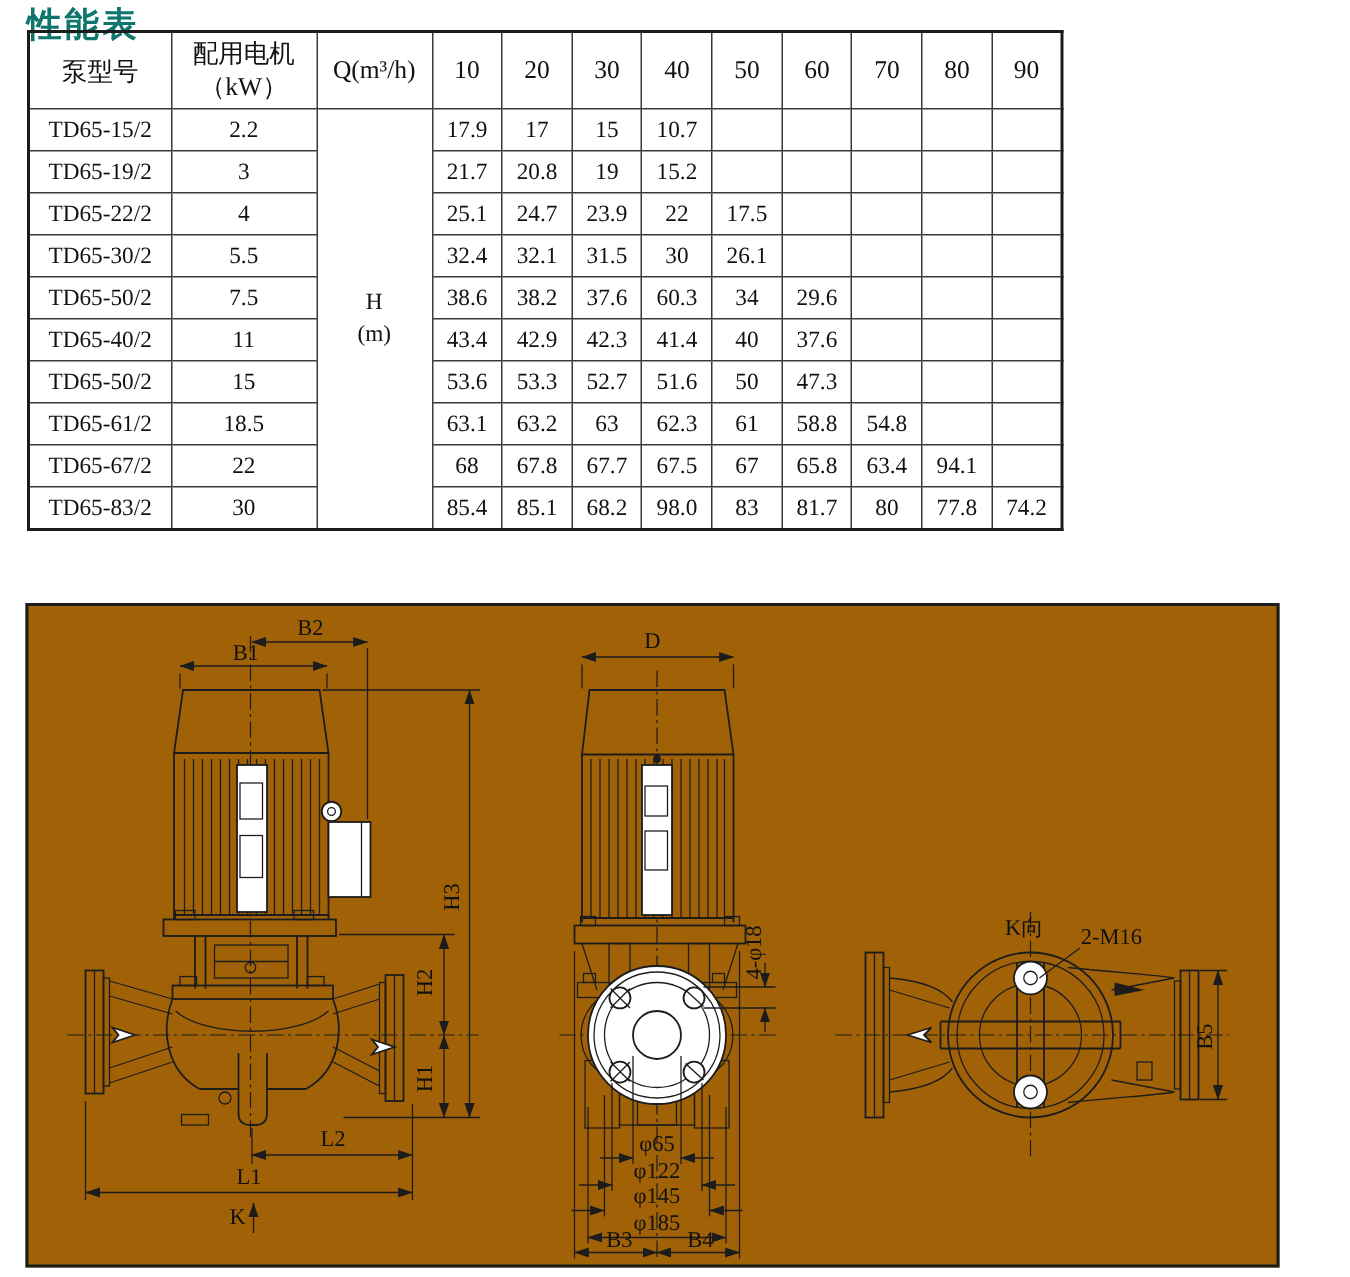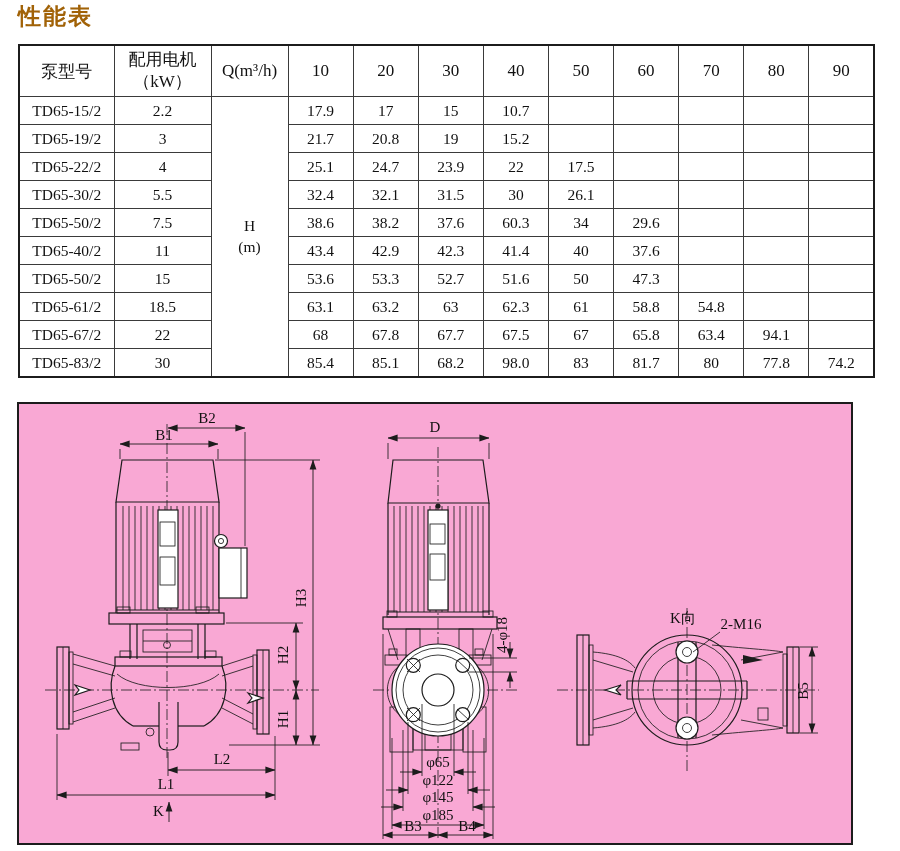--- a/index.html
+++ b/index.html
@@ -1,28 +1,28 @@
 <!DOCTYPE html>
 <html><head>
 <meta charset="utf-8">
 <style>
   html,body{margin:0;padding:0;background:#fff;}
   .page{position:relative;width:900px;height:851px;background:#fff;overflow:hidden;
         font-family:"Liberation Serif","DejaVu Serif",serif;color:#111;}
   .title{position:absolute;left:18px;top:1px;font-family:"DejaVu Sans","Liberation Sans",sans-serif;
-         font-weight:bold;font-size:23px;letter-spacing:2px;color:#a16207;}
-  table.perf{position:absolute;left:18px;top:44px;width:857px;border-collapse:collapse;
+         font-weight:bold;font-size:23px;letter-spacing:2px;color:#0f766e;}
+  table.perf{position:absolute;left:18px;top:20px;width:691px;border-collapse:collapse;
              table-layout:fixed;border:2px solid #1c1c1c;}
   table.perf th,table.perf td{border:1px solid #3a3a3a;text-align:center;vertical-align:middle;
              padding:0;font-weight:normal;overflow:hidden;}
   table.perf thead th{height:50px;font-size:17px;}
   table.perf tbody td{height:27px;font-size:15.5px;}
   .pre{white-space:pre-line;line-height:1.3;}
   .hm{font-size:17px;}
-  .draw{position:absolute;left:17px;top:402px;width:832px;height:439px;border:2px solid #1c1c1c;background:#f9a8d4;}
+  .draw{position:absolute;left:17px;top:402px;width:832px;height:439px;border:2px solid #1c1c1c;background:#a16207;}
   .draw svg{display:block;}
   .ln{stroke:#1c1c1c;stroke-width:1.2;fill:none;}
   .lw{stroke:#1c1c1c;stroke-width:1.2;fill:#fff;}
   .thin{stroke:#1c1c1c;stroke-width:0.85;fill:none;}
   .dim{stroke:#1c1c1c;stroke-width:0.9;fill:none;}
   .cl{stroke:#1c1c1c;stroke-width:0.8;fill:none;stroke-dasharray:11 3 2 3;}
   .fillb{fill:#1c1c1c;stroke:none;}
   .dtxt{font-family:"Liberation Serif","DejaVu Serif",serif;font-size:15px;fill:#111;stroke:none;}
 </style>
 </head>

